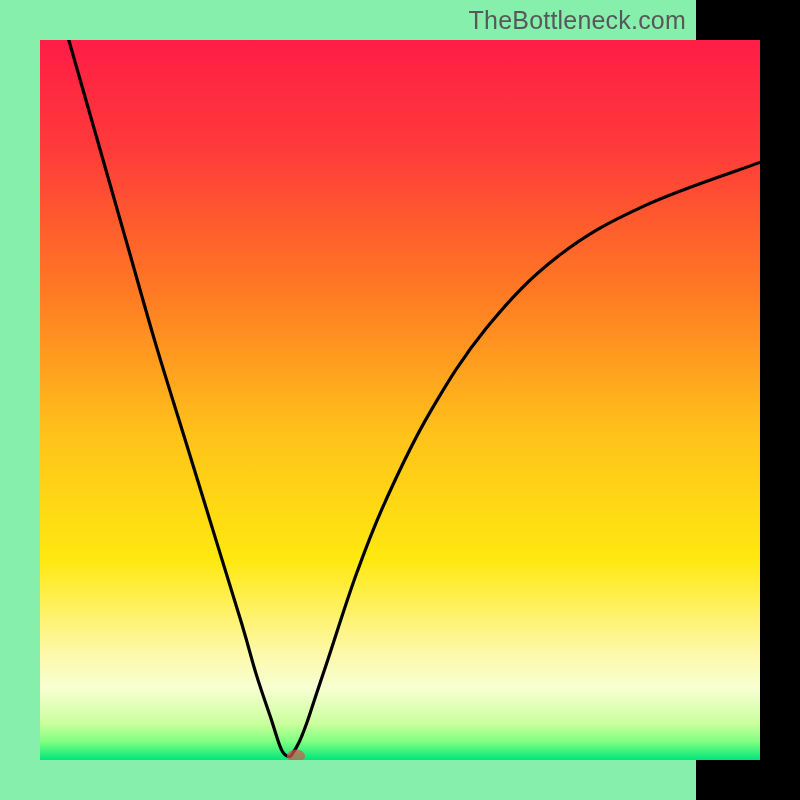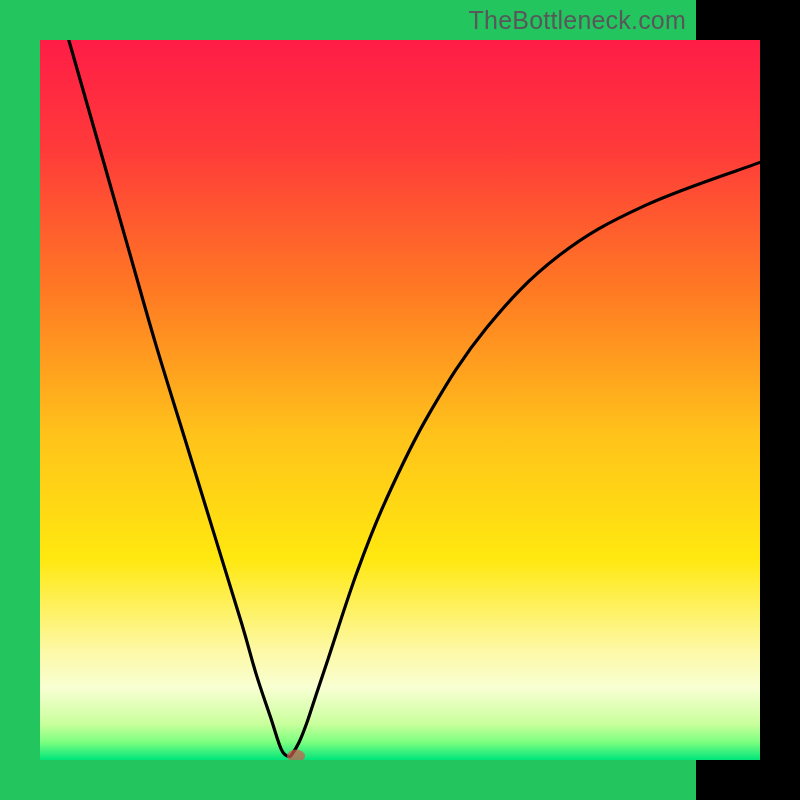--- a/index.html
+++ b/index.html
@@ -10,21 +10,21 @@
     background: #000;
     overflow: hidden;
     font-family: Arial, Helvetica, sans-serif;
   }
   .frame {
     position: absolute;
     left: 0;
     top: 0;
     width: 696px;
     height: 800px;
-    background: #22c55e;
+    background: #86efac;
   }
   .plot-area {
     position: absolute;
     left: 40px;
     top: 40px;
     width: 720px;
     height: 720px;
     overflow: hidden;
   }
   .gradient {

